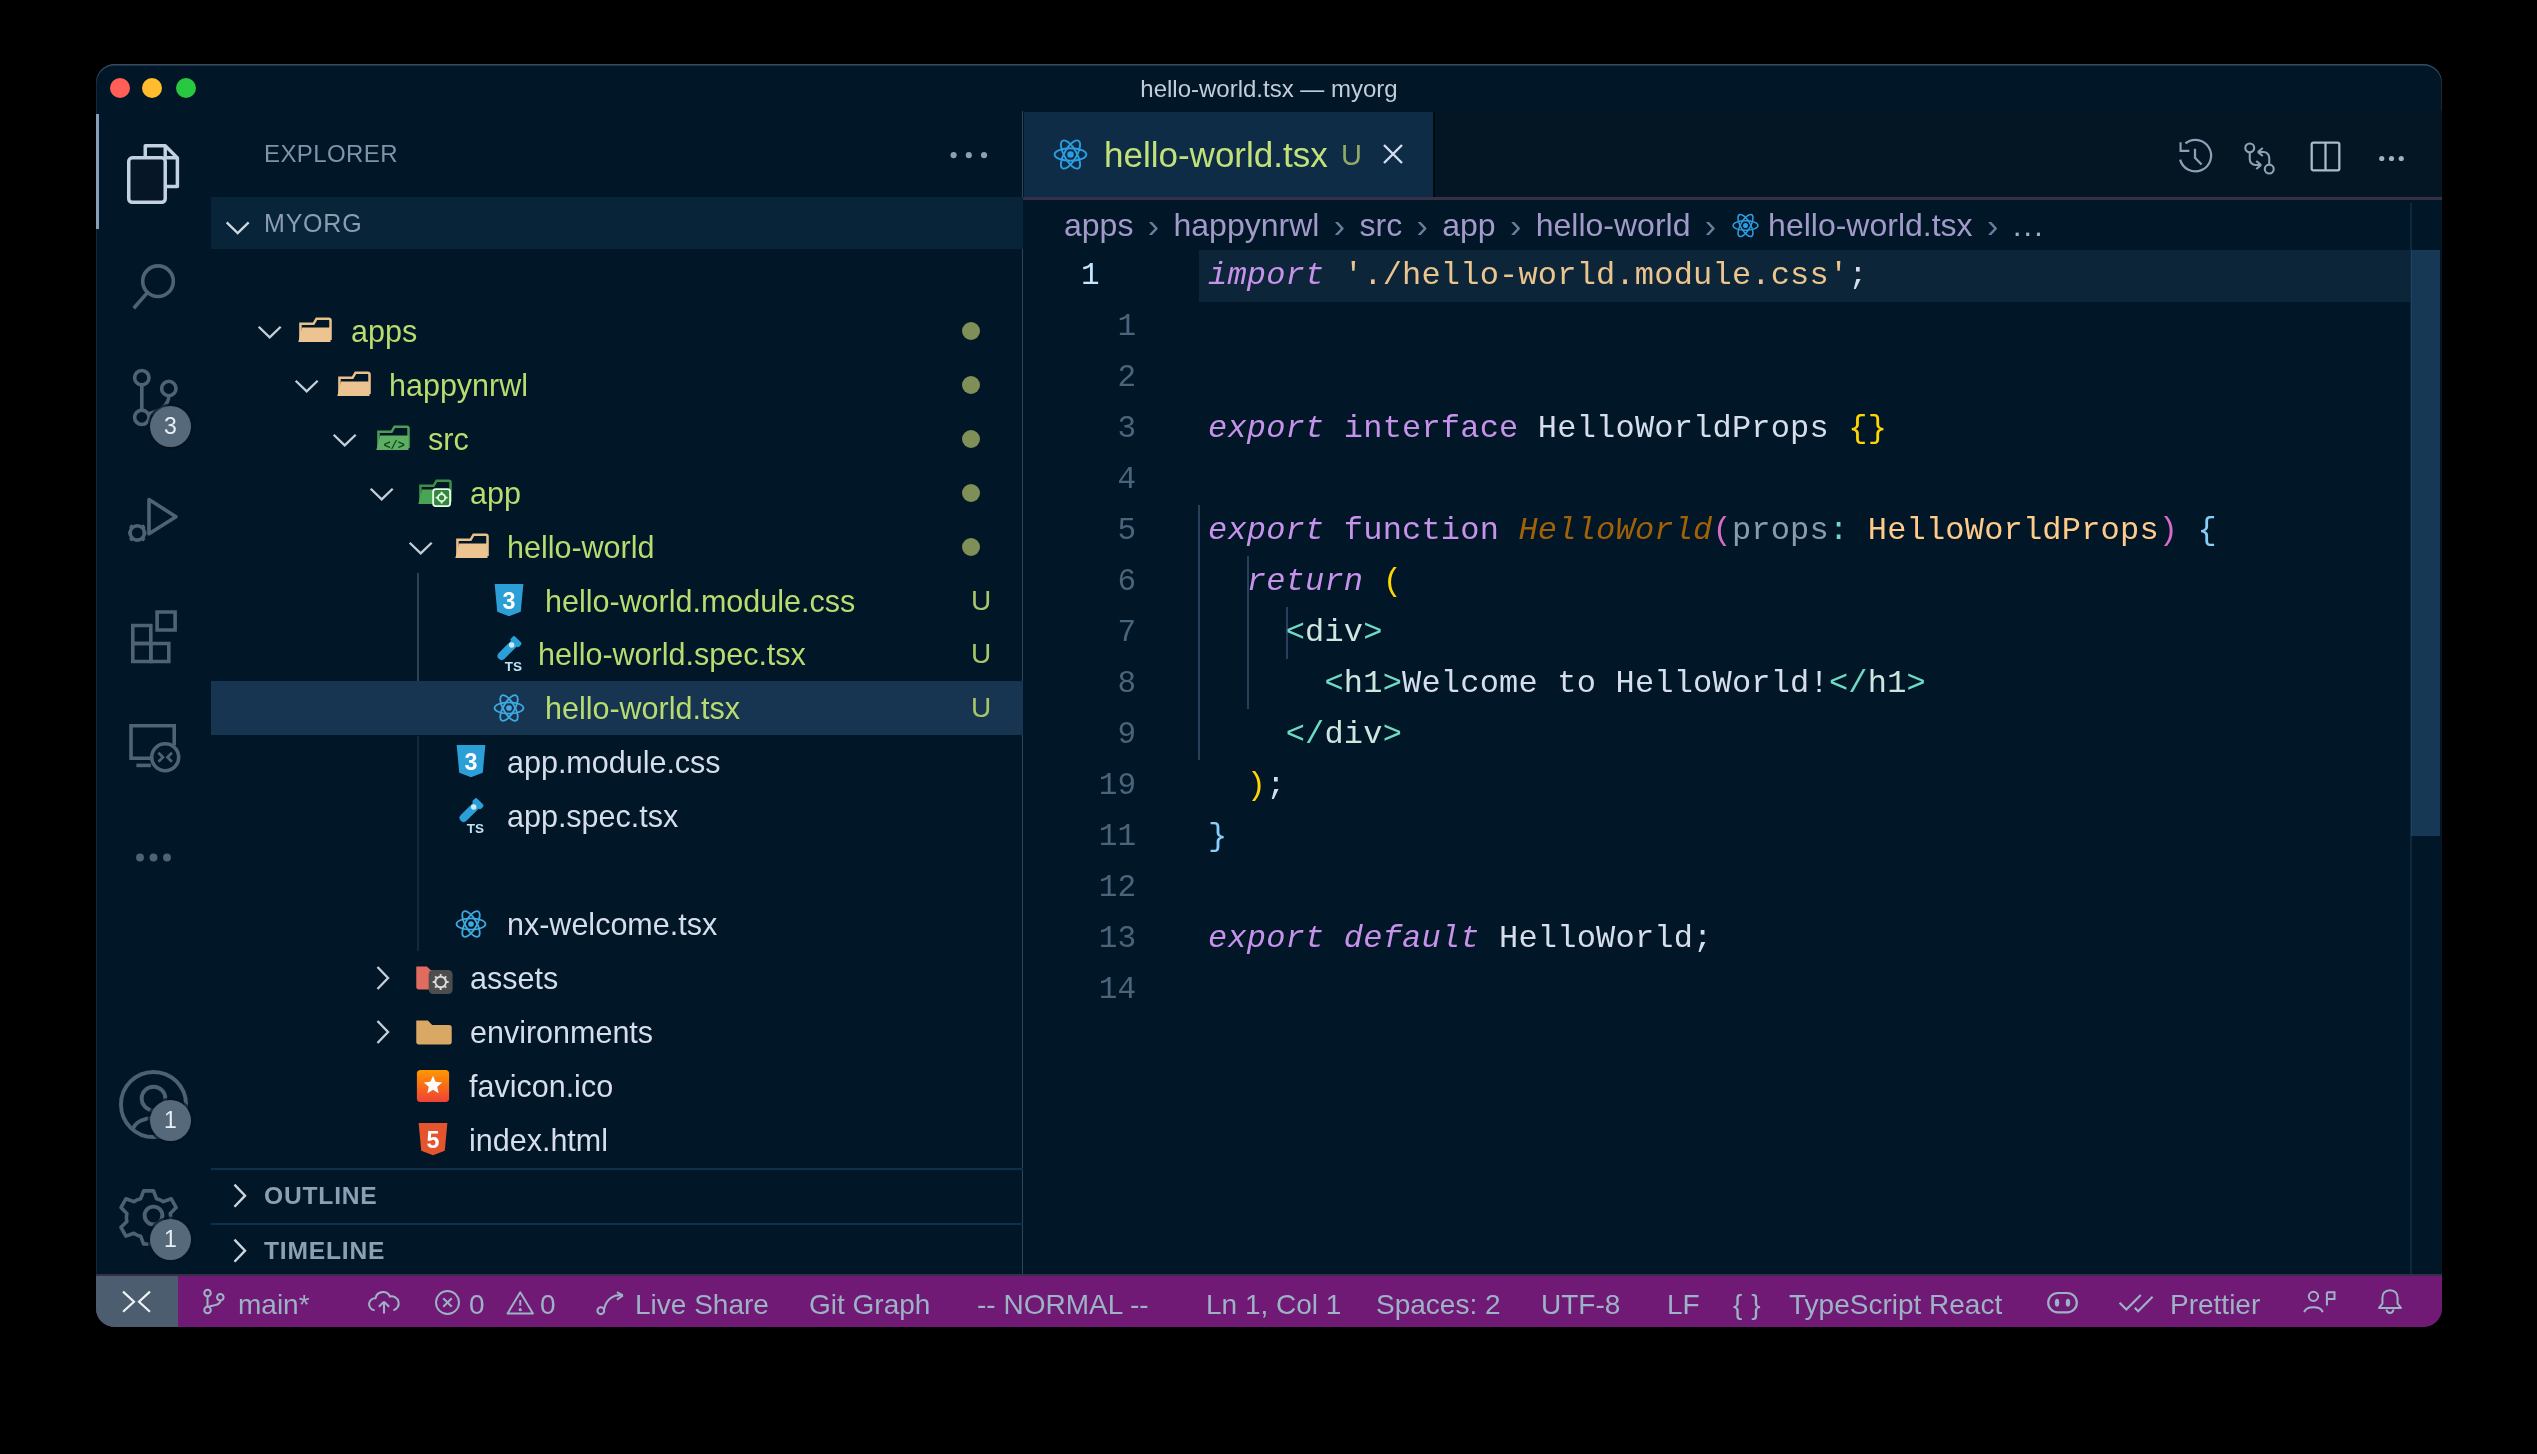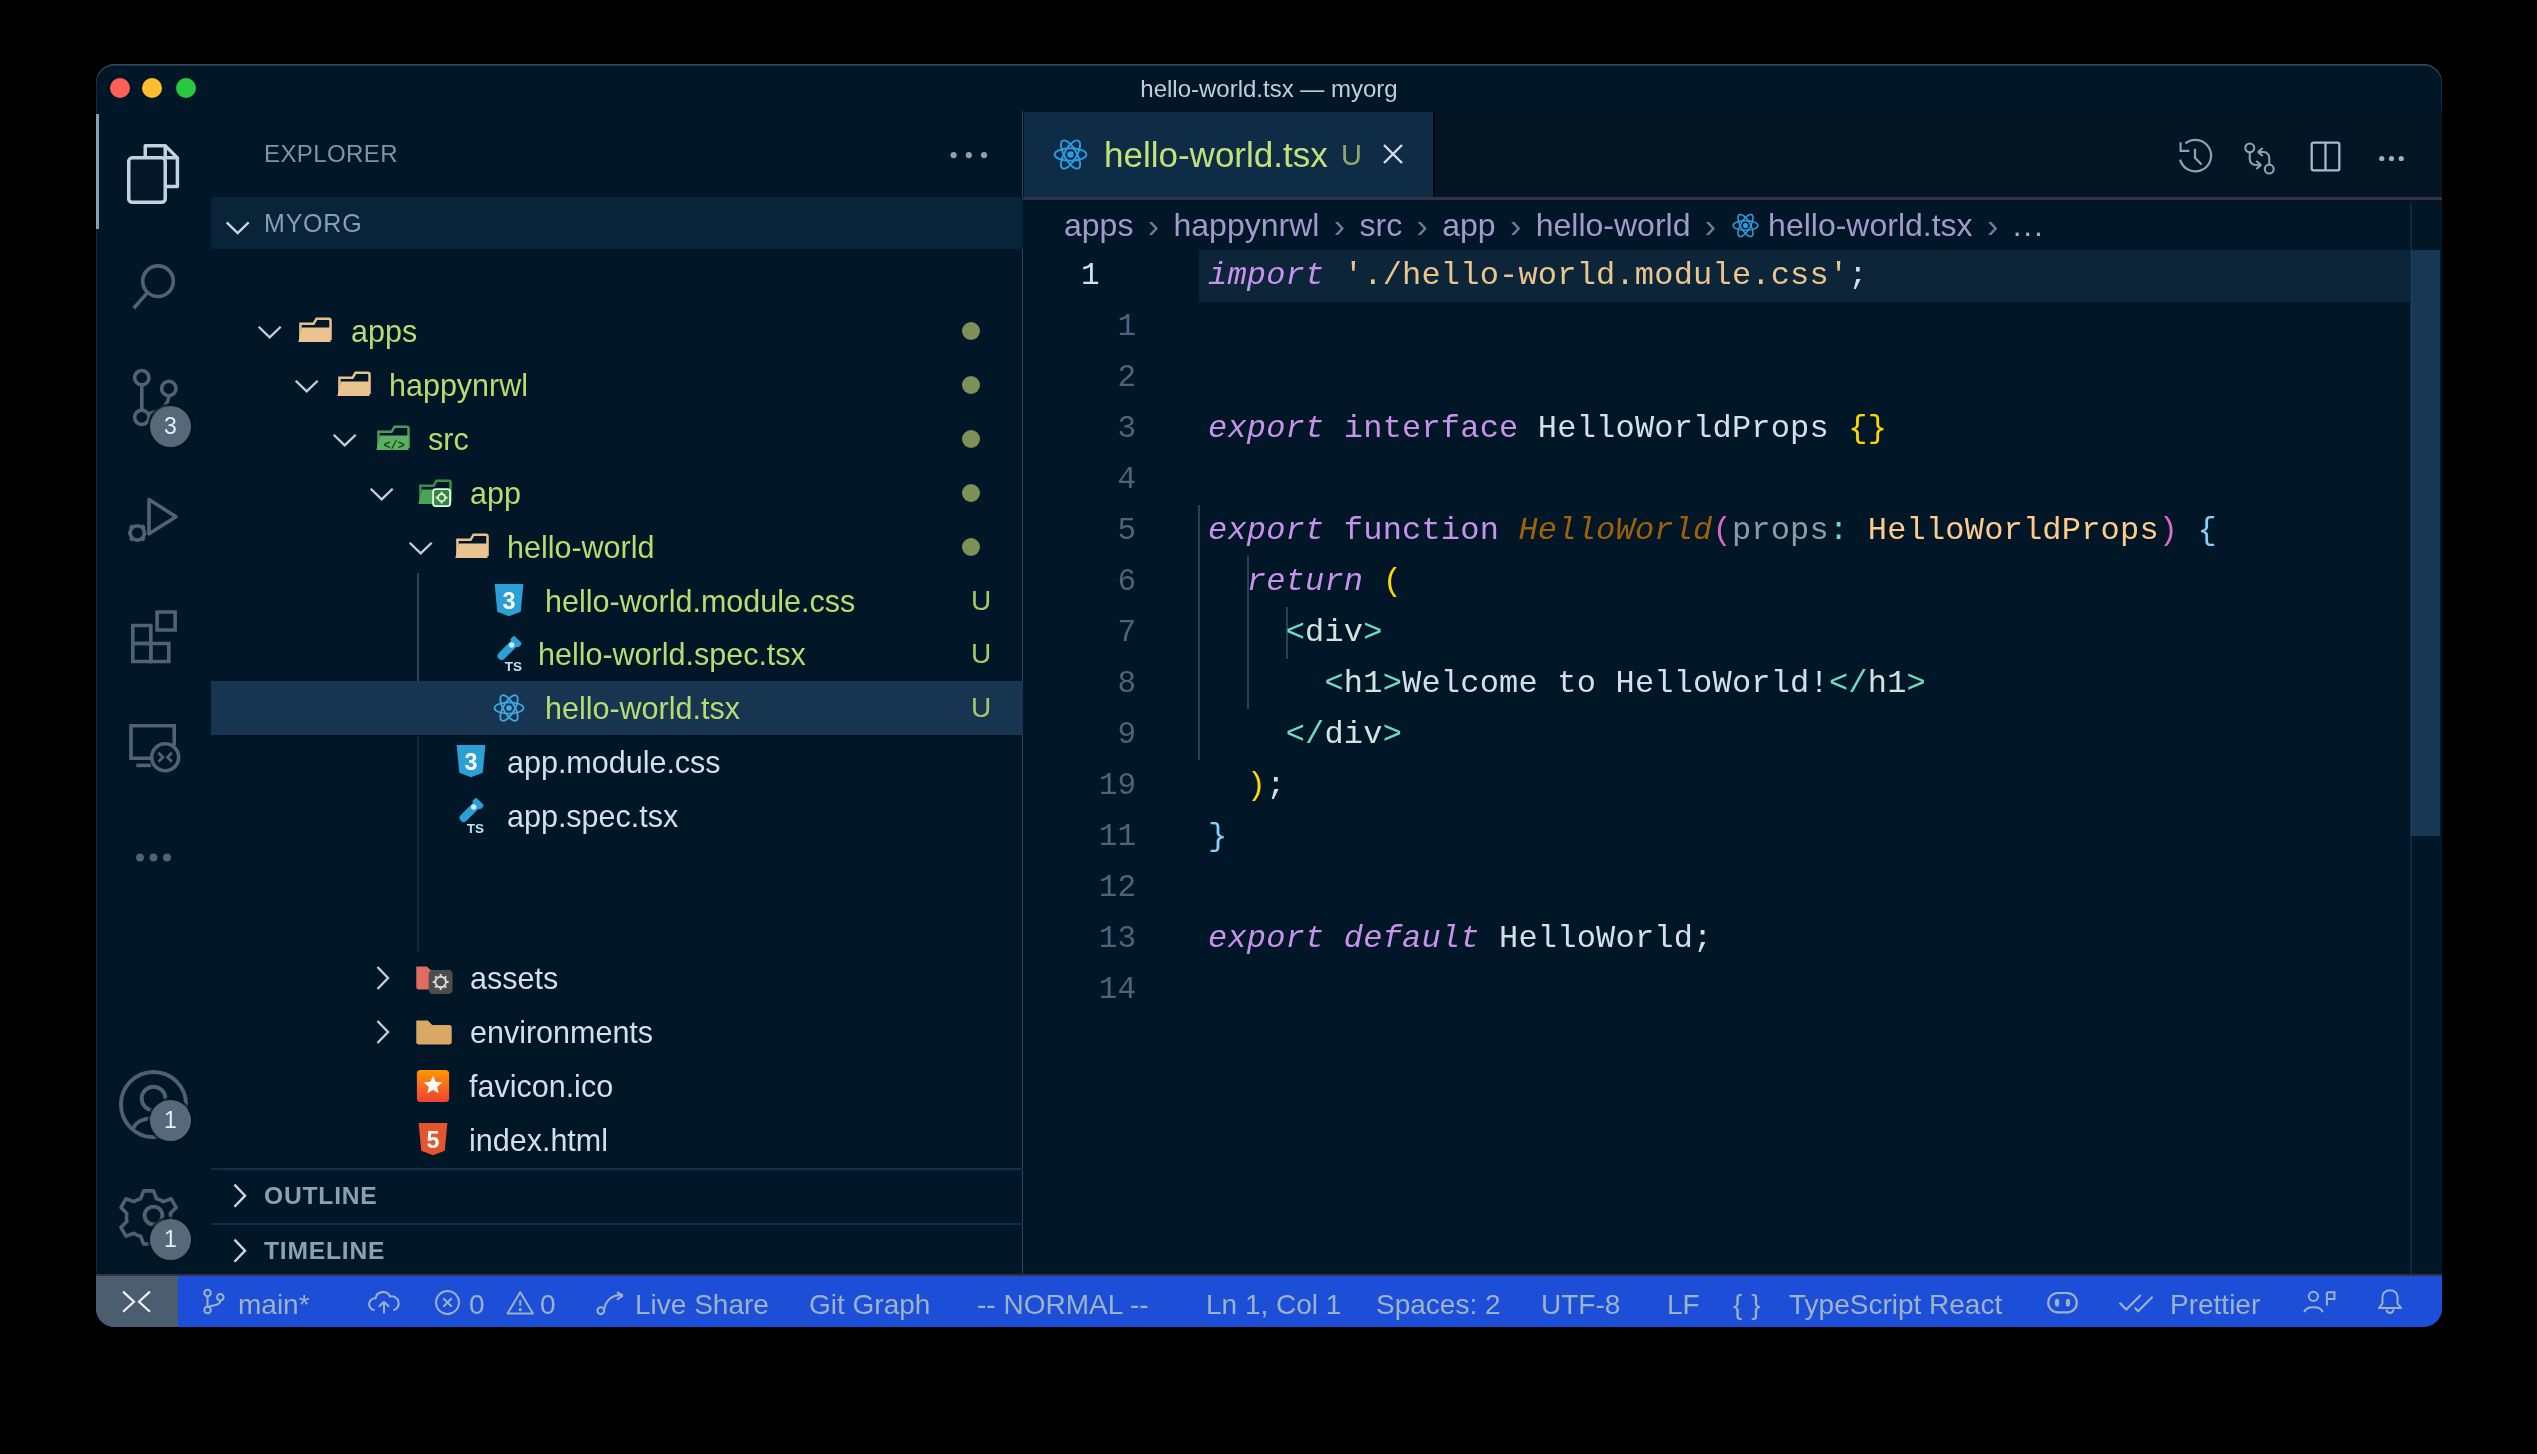--- a/index.html
+++ b/index.html
@@ -35,21 +35,21 @@
 .fn{color:#a16207}
 .prm{color:#8a9cab}
 .orange{color:#ffcb8b}
 .gold{color:#ffd602}
 .orchid{color:#d96bc8}
 .sky{color:#87cefa}
 .teal{color:#6fdbc4}
 .tag{color:#cfe5e0}
 .guide{position:absolute;width:1.7px;background:#27415a}
 
-.status{position:absolute;left:0;right:0;bottom:0;height:53px;background:#1d4ed8;border-top:2.5px solid #363046;color:#9cb2c5;font-size:28px}
+.status{position:absolute;left:0;right:0;bottom:0;height:53px;background:#701a75;border-top:2.5px solid #363046;color:#9cb2c5;font-size:28px}
 .sitem{position:absolute;top:2.5px;height:51px;line-height:51px;white-space:nowrap}
 .bsep{color:#6f7d9c;padding:0 14.4px;font-size:34px}
 </style>
 </head>
 <body>
 <div class="win">
 
   <div class="tl" style="left:13.6px;background:#ff5f57"></div>
   <div class="tl" style="left:46px;background:#febc2e"></div>
   <div class="tl" style="left:80px;background:#28c840"></div>
@@ -267,20 +267,31 @@
             <rect x="14.5" y="0" width="13" height="7" rx="2.5" fill="#2b9fd8"></rect>
             <path d="M16.5 5 h9 v21 a4.5 4.5 0 0 1 -9 0 Z" fill="#2b9fd8"></path>
           </g>
           <circle cx="23" cy="10" r="3" fill="#cdebfa"></circle>
           <text x="25" y="39" text-anchor="middle" font-size="15" font-weight="bold" fill="#bfe3f7" font-family="Liberation Sans,sans-serif">TS</text>
         </svg>
       <div class="rlab" style="left:296px">app.spec.tsx</div>
     </div>
 
 
+    <div class="row" style="top:786px">
+      <svg class="ficon" style="left:260px" width="34" height="34" viewBox="0 0 24 24">
+          <g stroke="#3fa9e0" stroke-width="1.3" fill="none">
+            <ellipse cx="12" cy="12" rx="10.2" ry="4"></ellipse>
+            <ellipse cx="12" cy="12" rx="10.2" ry="4" transform="rotate(60 12 12)"></ellipse>
+            <ellipse cx="12" cy="12" rx="10.2" ry="4" transform="rotate(120 12 12)"></ellipse>
+          </g>
+          <circle cx="12" cy="12" r="2" fill="#3fa9e0"></circle>
+        </svg>
+      <div class="rlab" style="left:296px">nx-welcome.tsx</div>
+    </div>
 
     <div class="row" style="top:840px">
       <svg class="chev" style="left:158px" width="25.4" height="25.4" viewBox="0 0 30 30" fill="none" stroke="#c3cdd6" stroke-width="2.8">
           <path d="M10 2 L22.5 15 10 28"></path>
         </svg>
       <svg class="ficon" style="left:223px" width="39" height="36" viewBox="0 0 44 40">
           <path d="M2 7 h12 l4 4 h8 v22 H5 a3 3 0 0 1 -3 -3 Z" fill="#e06c60"></path>
           <rect x="16" y="11" width="27" height="27" rx="5" fill="#4d4d4d"></rect>
           <circle cx="29.5" cy="24.5" r="6" fill="none" stroke="#d8d8d8" stroke-width="2.2"></circle>
           <g stroke="#d8d8d8" stroke-width="2.2">

